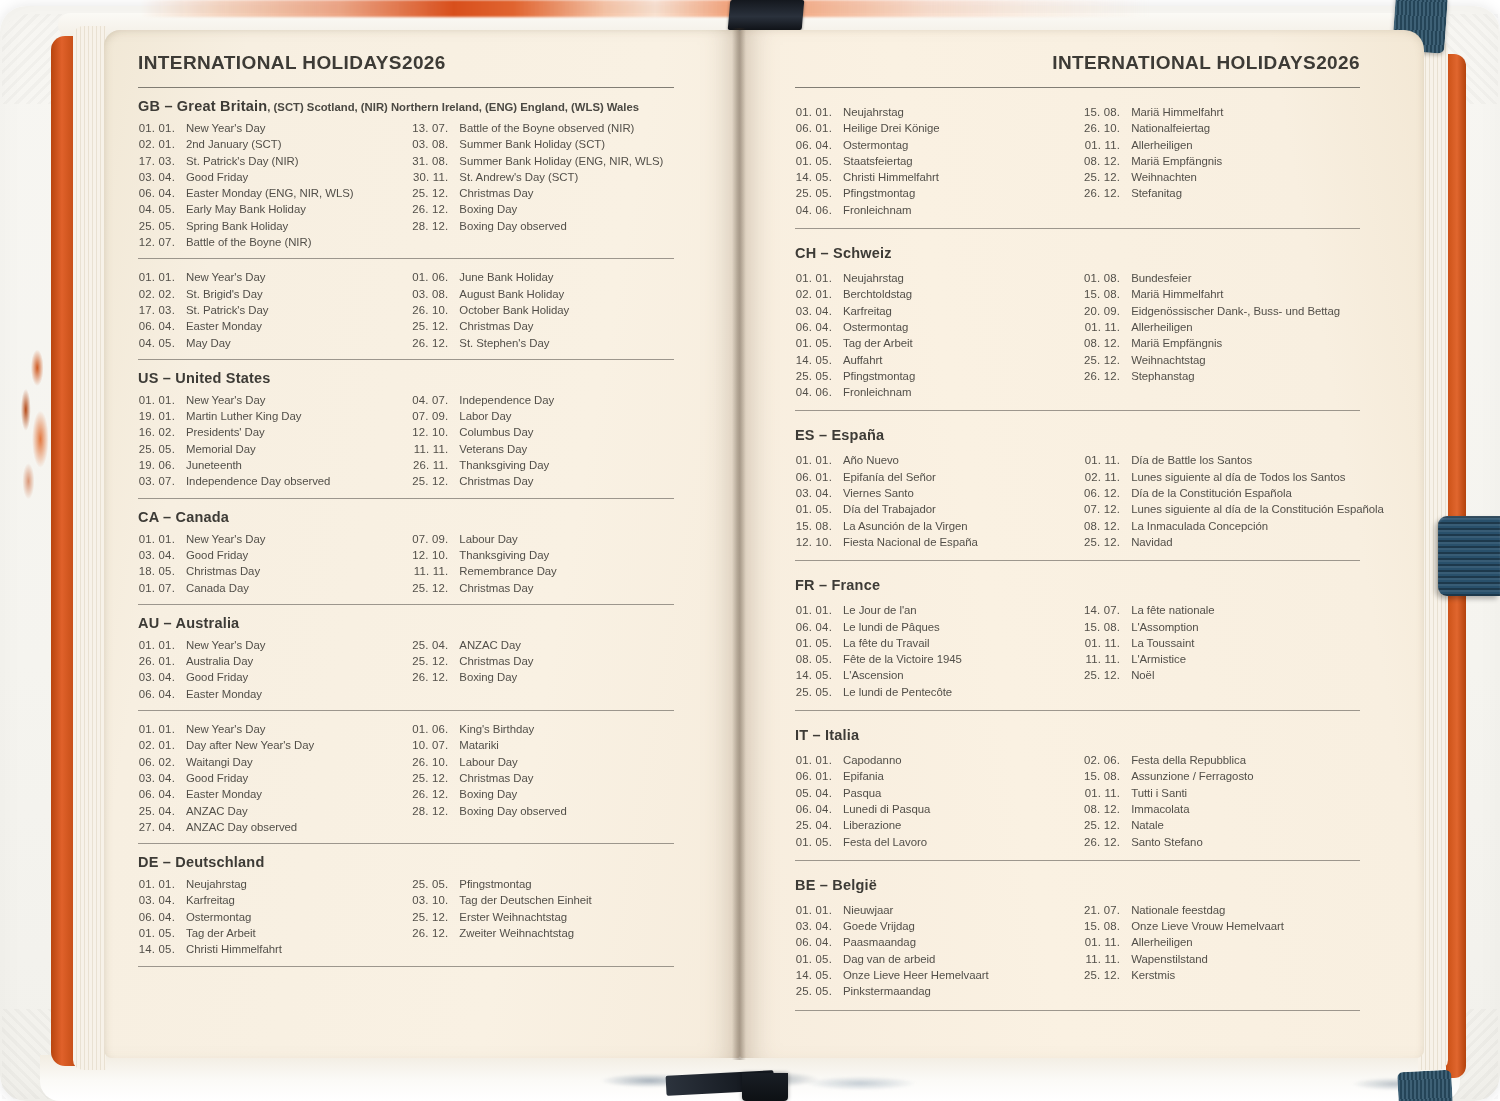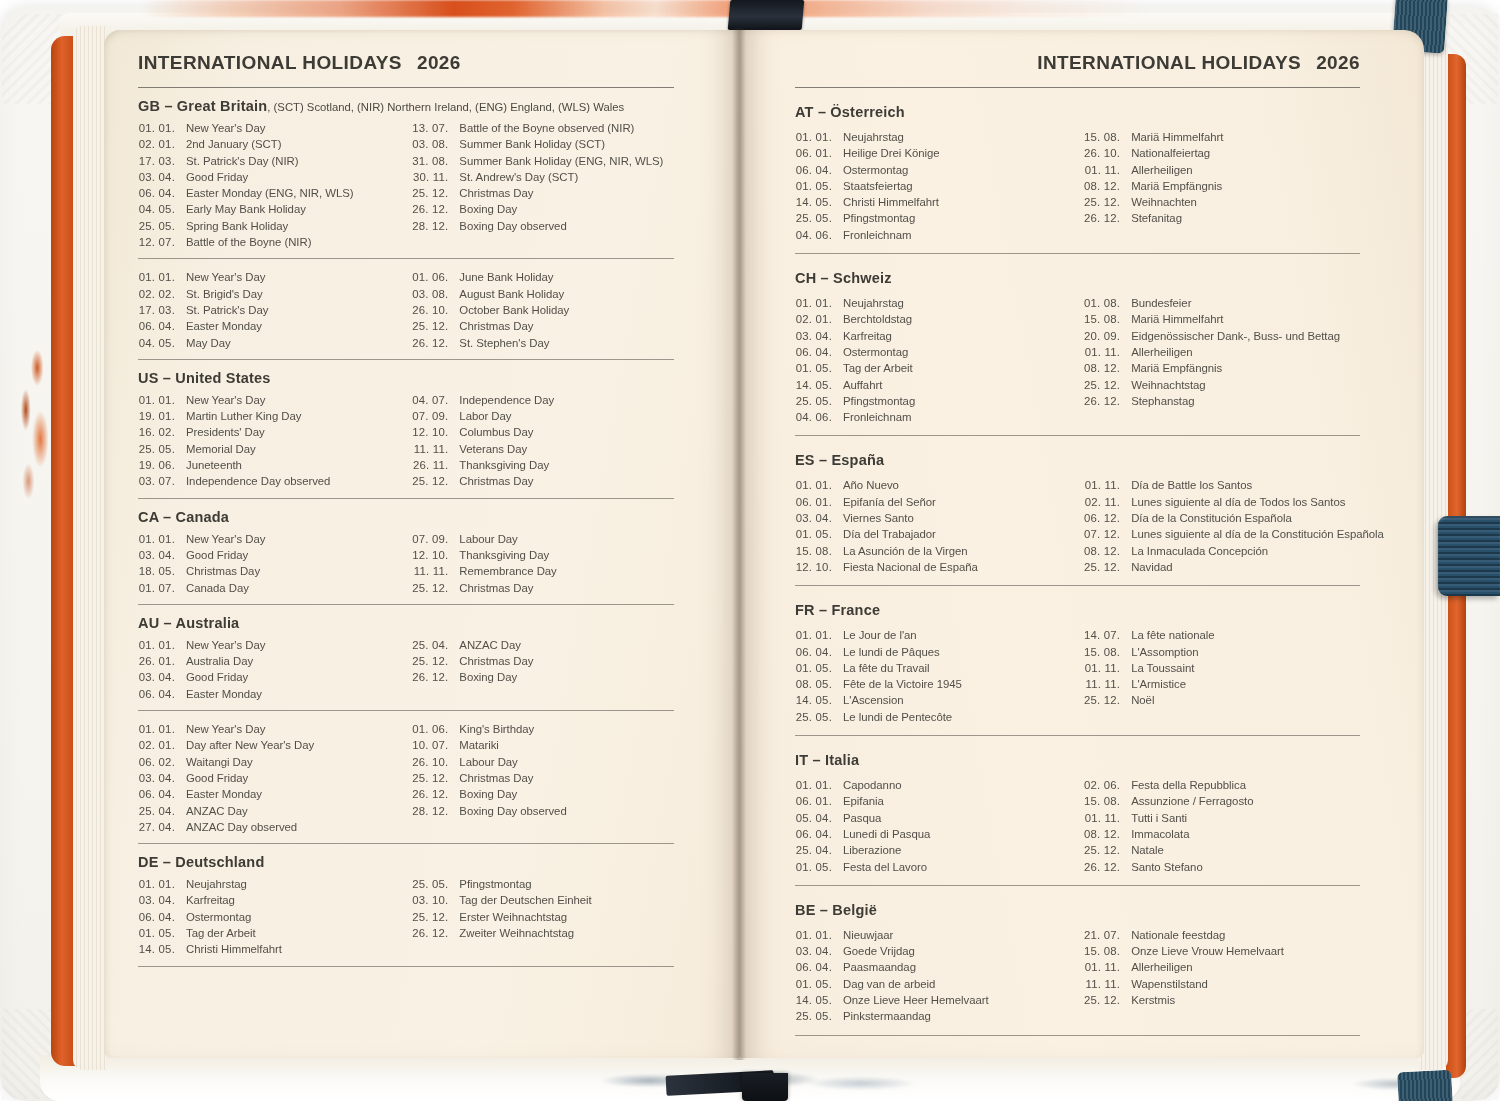--- a/index.html
+++ b/index.html
@@ -157,30 +157,30 @@
   }
   .gutter{
     position:absolute;left:732px;top:28px;width:14px;height:1032px;z-index:9;
     background:linear-gradient(90deg,rgba(60,45,30,0),rgba(60,45,30,.26) 42%,rgba(60,45,30,.30) 56%,rgba(60,45,30,0));
     pointer-events:none;
   }
   .content{position:absolute;top:22px;}
   .page-left  .content{left:34px;width:536px;}
   .page-right .content{left:55px;width:565px;}
   
-  .page-head{display:flex;gap:15px;align-items:baseline;
+  .page-head{display:flex;align-items:baseline;
     font-size:19px;font-weight:bold;letter-spacing:.4px;color:#3d3b36;}
   .page-right .page-head{justify-content:flex-end;}
   .head-rule{border-bottom:1.3px solid rgba(95,92,84,.78);margin-top:13px;}
   
   .sec{margin-top:10px;padding-bottom:8px;border-bottom:1px solid rgba(100,96,88,.62);}
   .page-right .sec{margin-top:16px;padding-bottom:10px;}
   .sec-head{font-size:14.5px;font-weight:bold;color:#3d3b36;margin-bottom:6px;letter-spacing:.2px;}
   .page-right .sec-head{margin-bottom:9px;}
-  .sec-suffix{font-size:11.3px;font-weight:normal;color:#4b4943;letter-spacing:0;}
+  .sec-suffix{font-size:11.3px;font-weight:bold;color:#4b4943;letter-spacing:0;}
   .cols{display:flex;}
   .colA{width:51%;}
   .colB{width:49%;}
   .row{display:flex;line-height:16.3px;font-size:11.4px;color:#524f49;white-space:nowrap;}
   .date{flex:none;width:37px;text-align:right;margin-right:11px;letter-spacing:.2px;color:#524f49;}
   .hname{letter-spacing:-.05px;}
 </style>
 </head>
 <body>
 
@@ -580,21 +580,20 @@
 
   <div class="page page-right">
     <div class="content">
       <div class="page-head">
         <span>INTERNATIONAL HOLIDAYS</span>
         <span>2026</span>
       </div>
       <div class="head-rule"></div>
       <div>
           <section class="sec">
-            <div class="sec-head"><span class="sec-title">AT – Österreich</span></div>
             <div class="cols">
               <div class="col colA">
                 <div class="row">
                   <span class="date">01. 01.</span>
                   <span class="hname">Neujahrstag</span>
                 </div>
                 <div class="row">
                   <span class="date">06. 01.</span>
                   <span class="hname">Heilige Drei Könige</span>
                 </div>

